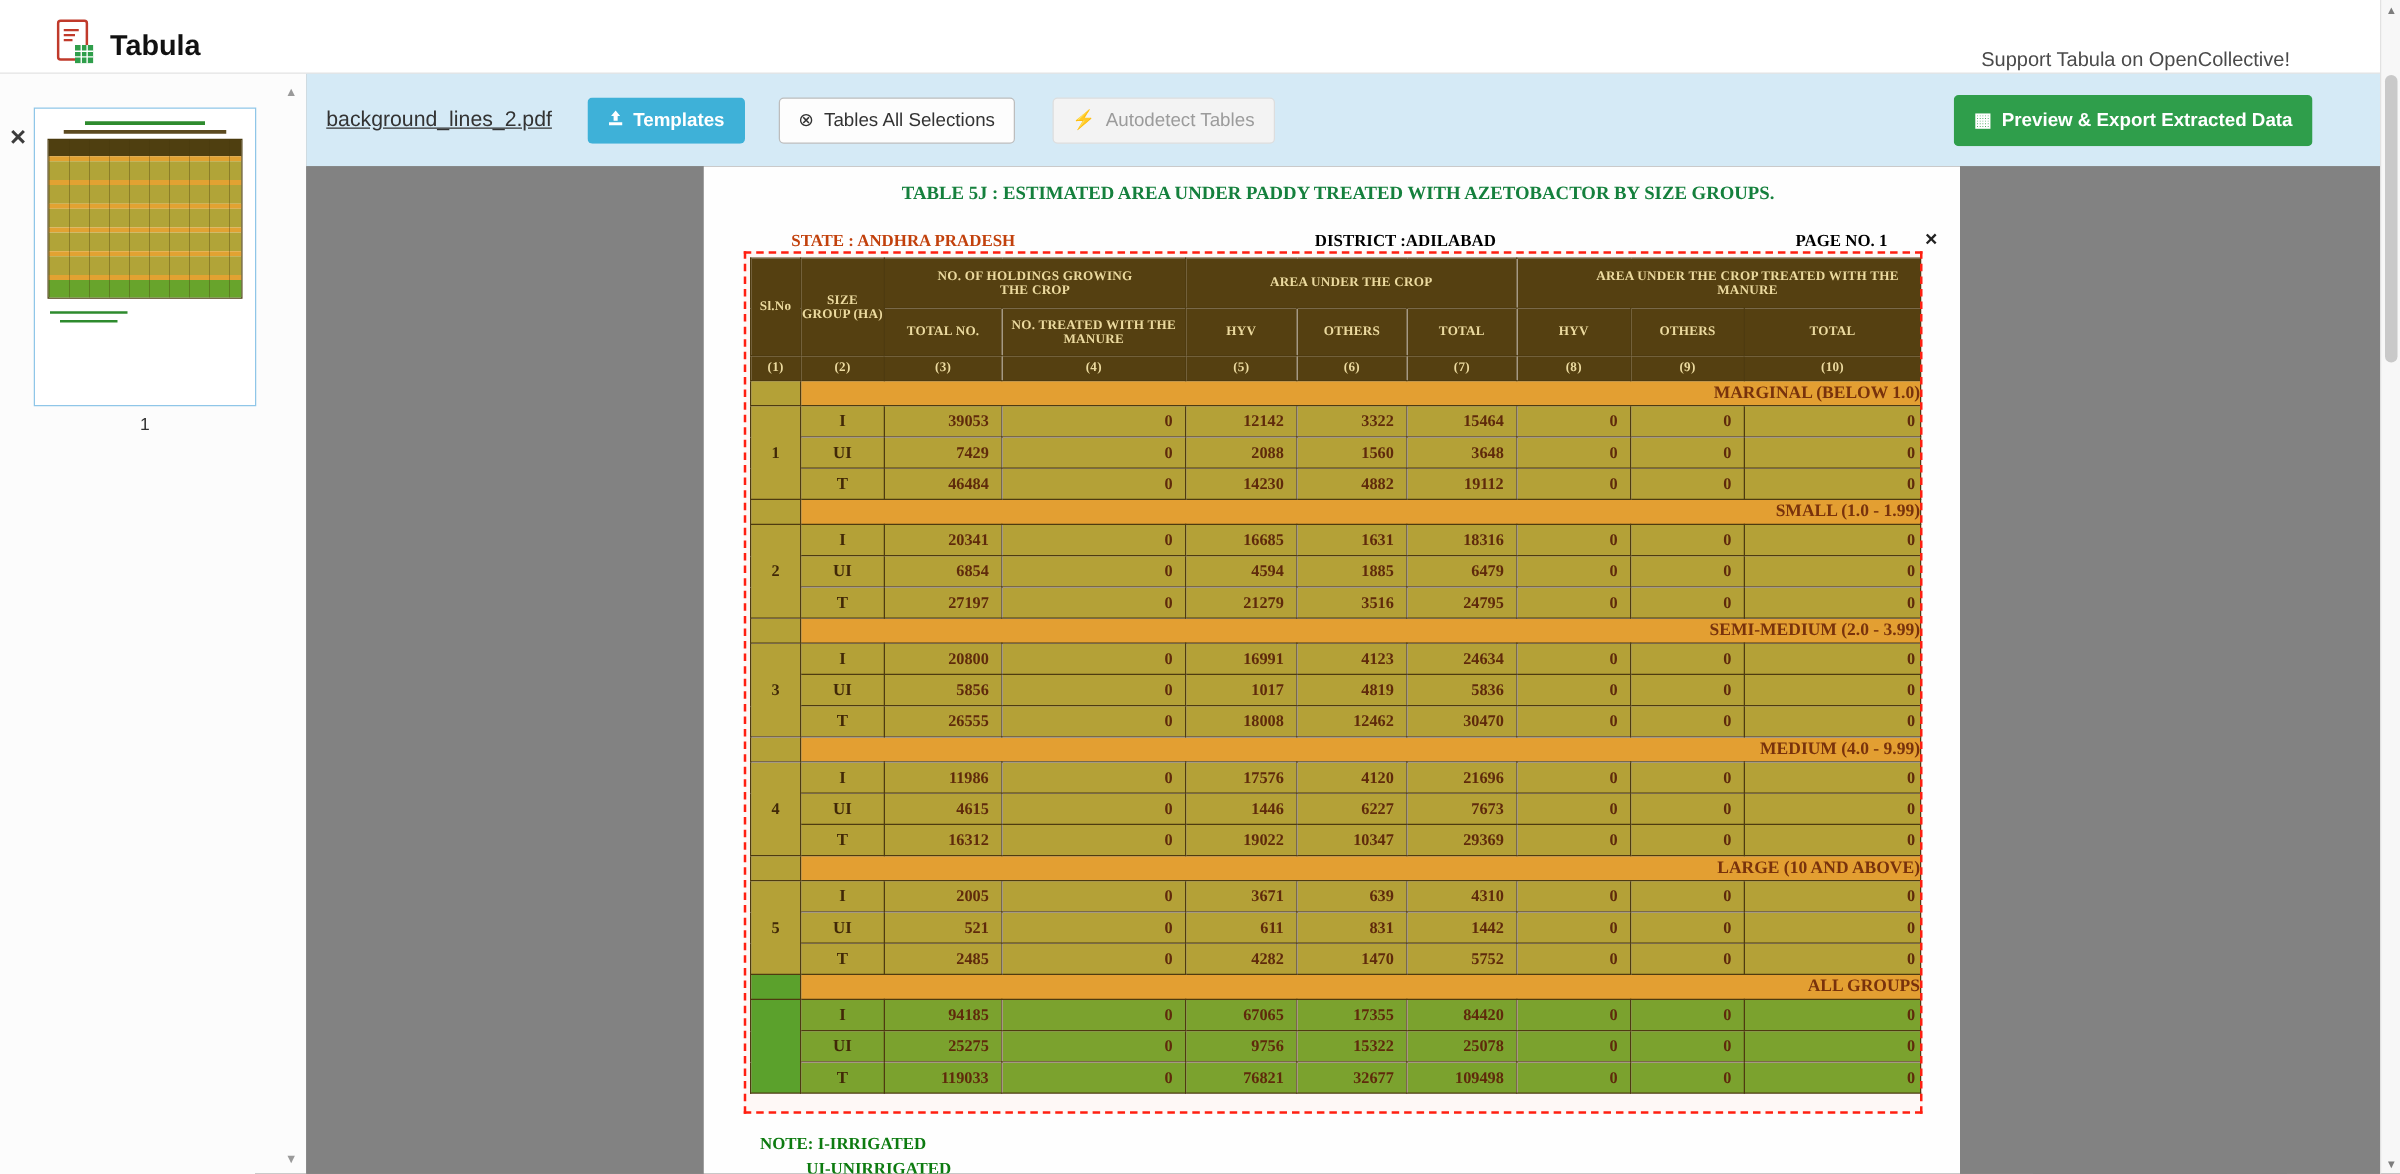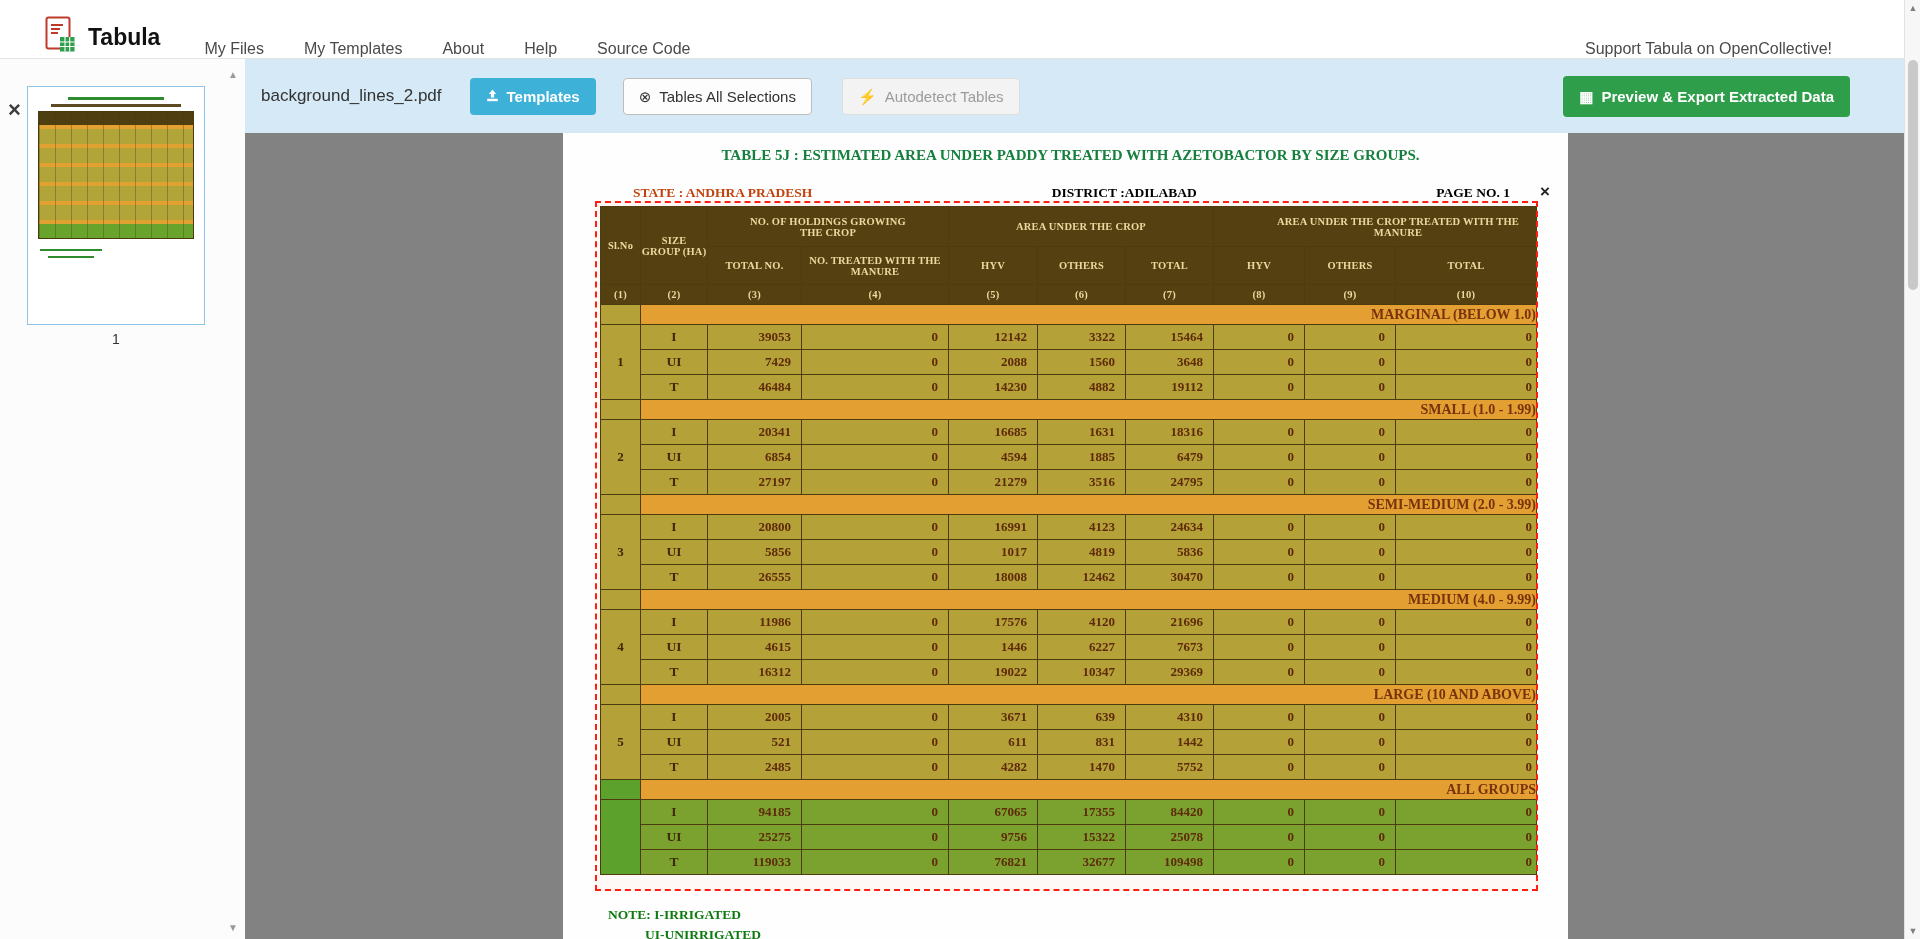--- a/index.html
+++ b/index.html
@@ -33,21 +33,21 @@
   .m-olive { height:15px; background:#b1a438; }
   .m-green { height:14px; background:#68a42c; }
   .m-cols { position:absolute; inset:0; background:repeating-linear-gradient(90deg, rgba(70,55,10,.35) 0 1px, transparent 1px 16px); }
   .t-note1 { width:62px; height:2px; background:#2e8b2e; margin:10px 0 5px 12px; }
   .t-note2 { width:46px; height:2px; background:#2e8b2e; margin:0 0 0 20px; }
   .thumb-label { position:absolute; left:27px; top:272px; width:178px; text-align:center; font-size:14px; color:#333; }
 
   
   .main { flex:1; display:flex; flex-direction:column; min-width:0; }
   .toolbar { height:74px; background:#d5eaf6; display:flex; align-items:center; padding:0 70px 0 16px; flex:0 0 auto; }
-  .filename { font-size:17px; color:#333; }
+  .filename { font-size:17px; color:#333;text-decoration:underline; }
   .btn { display:inline-flex; align-items:center; gap:8px; border-radius:4px; font-size:15px; cursor:pointer; border:1px solid transparent; }
   .btn-templates { margin-left:28px; background:#3eb1d8; color:#fff; padding:9px 15px; font-weight:bold; }
   .btn-clear { margin-left:27px; background:#fdfdfd; border:1px solid #bdbdbd; color:#333; padding:9px 15px; }
   .btn-auto { margin-left:30px; background:#f3f3f3; border:1px solid #dddddd; color:#9b9b9b; padding:9px 15px; cursor:default; }
   .btn-export { margin-left:auto; background:#2f9e4b; color:#fff; padding:11px 15px; font-weight:bold; }
   .btn-ico { font-size:15px; line-height:1; }
 
   
   .canvas { flex:1; position:relative; overflow:hidden; background:#828282; }
   .pdf-page { position:absolute; left:318px; top:0; width:1005px; height:1250px; background:#fefefe; font-family:"Liberation Serif", serif; cursor:crosshair; }
@@ -94,27 +94,20 @@
     <div class="brand">
       <span>
         <svg width="31" height="38" viewBox="0 0 31 38">
           <rect x="1.5" y="1.5" width="23" height="31" rx="2" fill="#ffffff" stroke="#c03a2b" stroke-width="2"></rect>
           <path d="M6 9h12M6 13h9M6 17h7" stroke="#c03a2b" stroke-width="1.8"></path>
           <rect x="15" y="21" width="14.5" height="14.5" fill="#2f9e4b"></rect>
           <path d="M15 26h14.5M15 30.5h14.5M20 21v14.5M24.7 21v14.5" stroke="#ffffff" stroke-width="1.1"></path>
         </svg>
       </span>
       <span class="brand-name">Tabula</span>
-    </div>
-    <div class="nav-menu">
-      <span class="nav-item">My Files</span>
-      <span class="nav-item">My Templates</span>
-      <span class="nav-item">About</span>
-      <span class="nav-item">Help</span>
-      <span class="nav-item">Source Code</span>
     </div>
     <span class="nav-right">Support Tabula on OpenCollective!</span>
   </nav>
 
   <div class="workspace">
 
     <aside class="sidebar">
       <span class="file-close">×</span>
       <span class="side-arrow up">▲</span>
       <div class="thumb">

